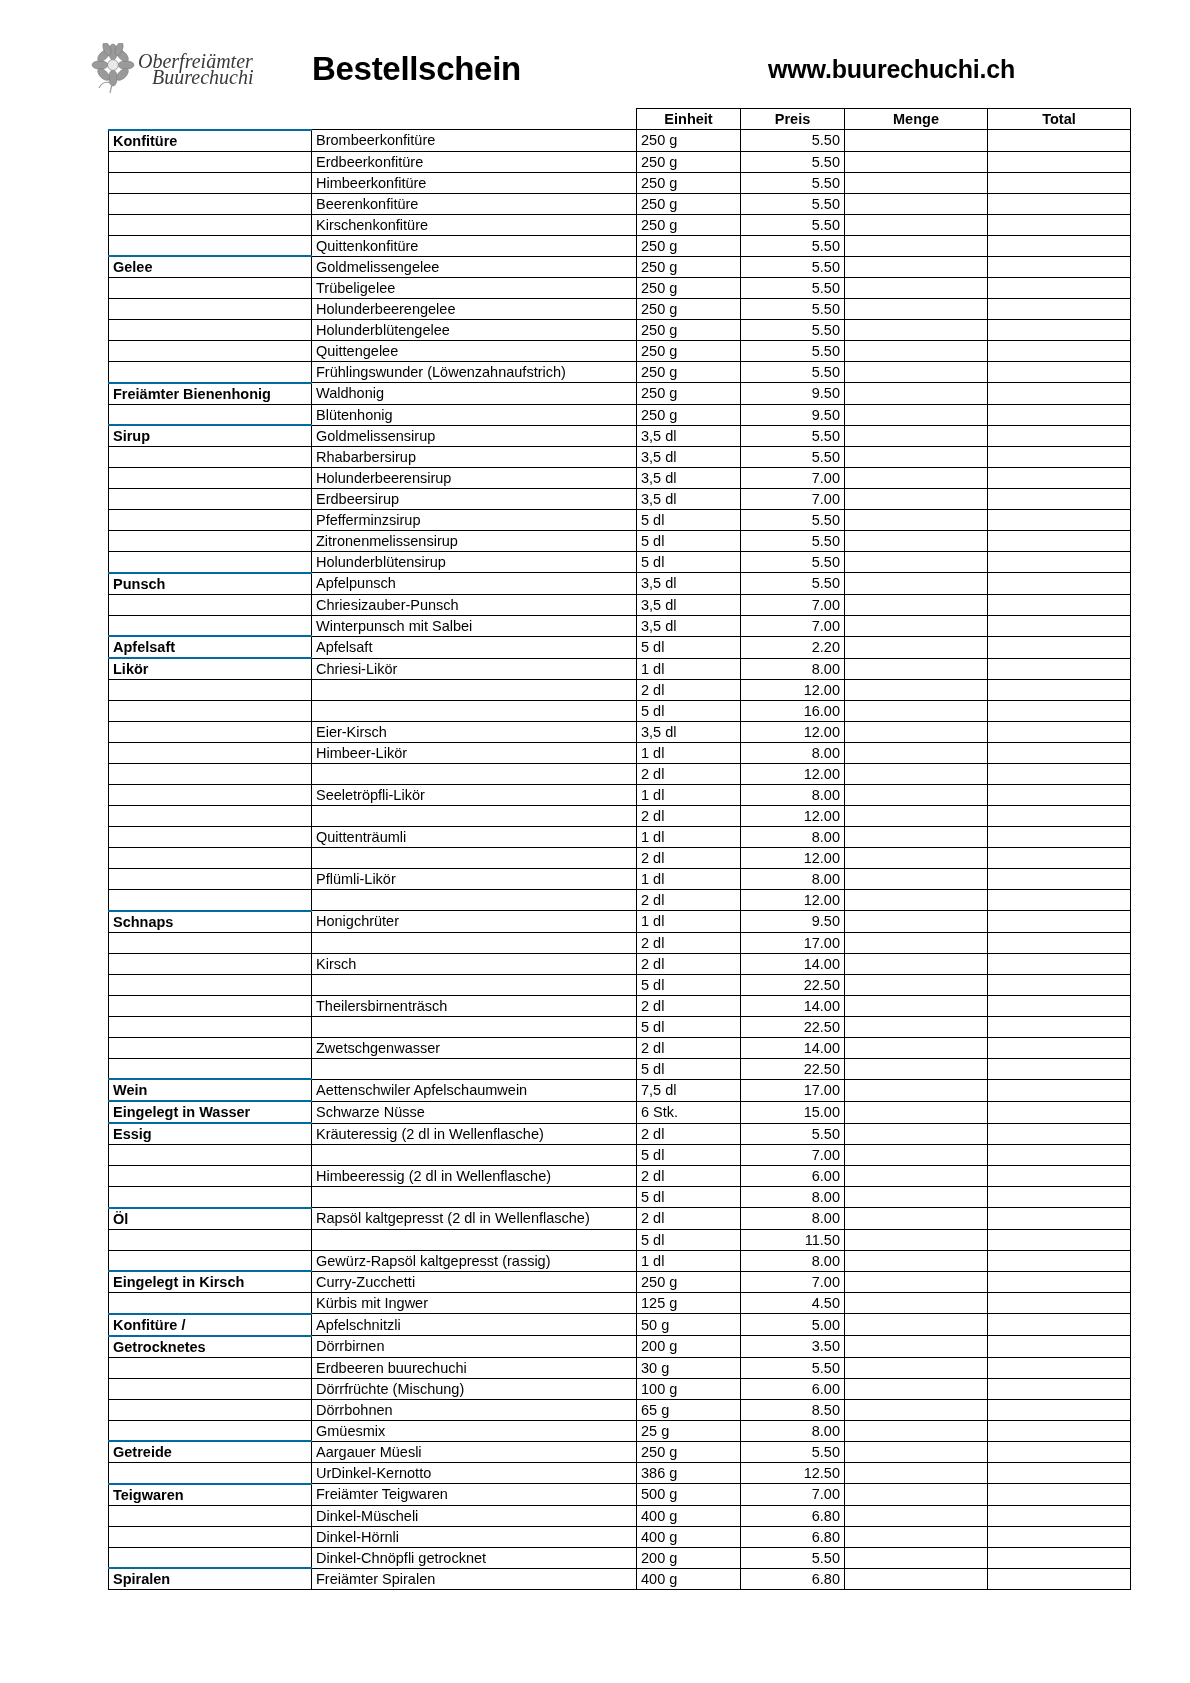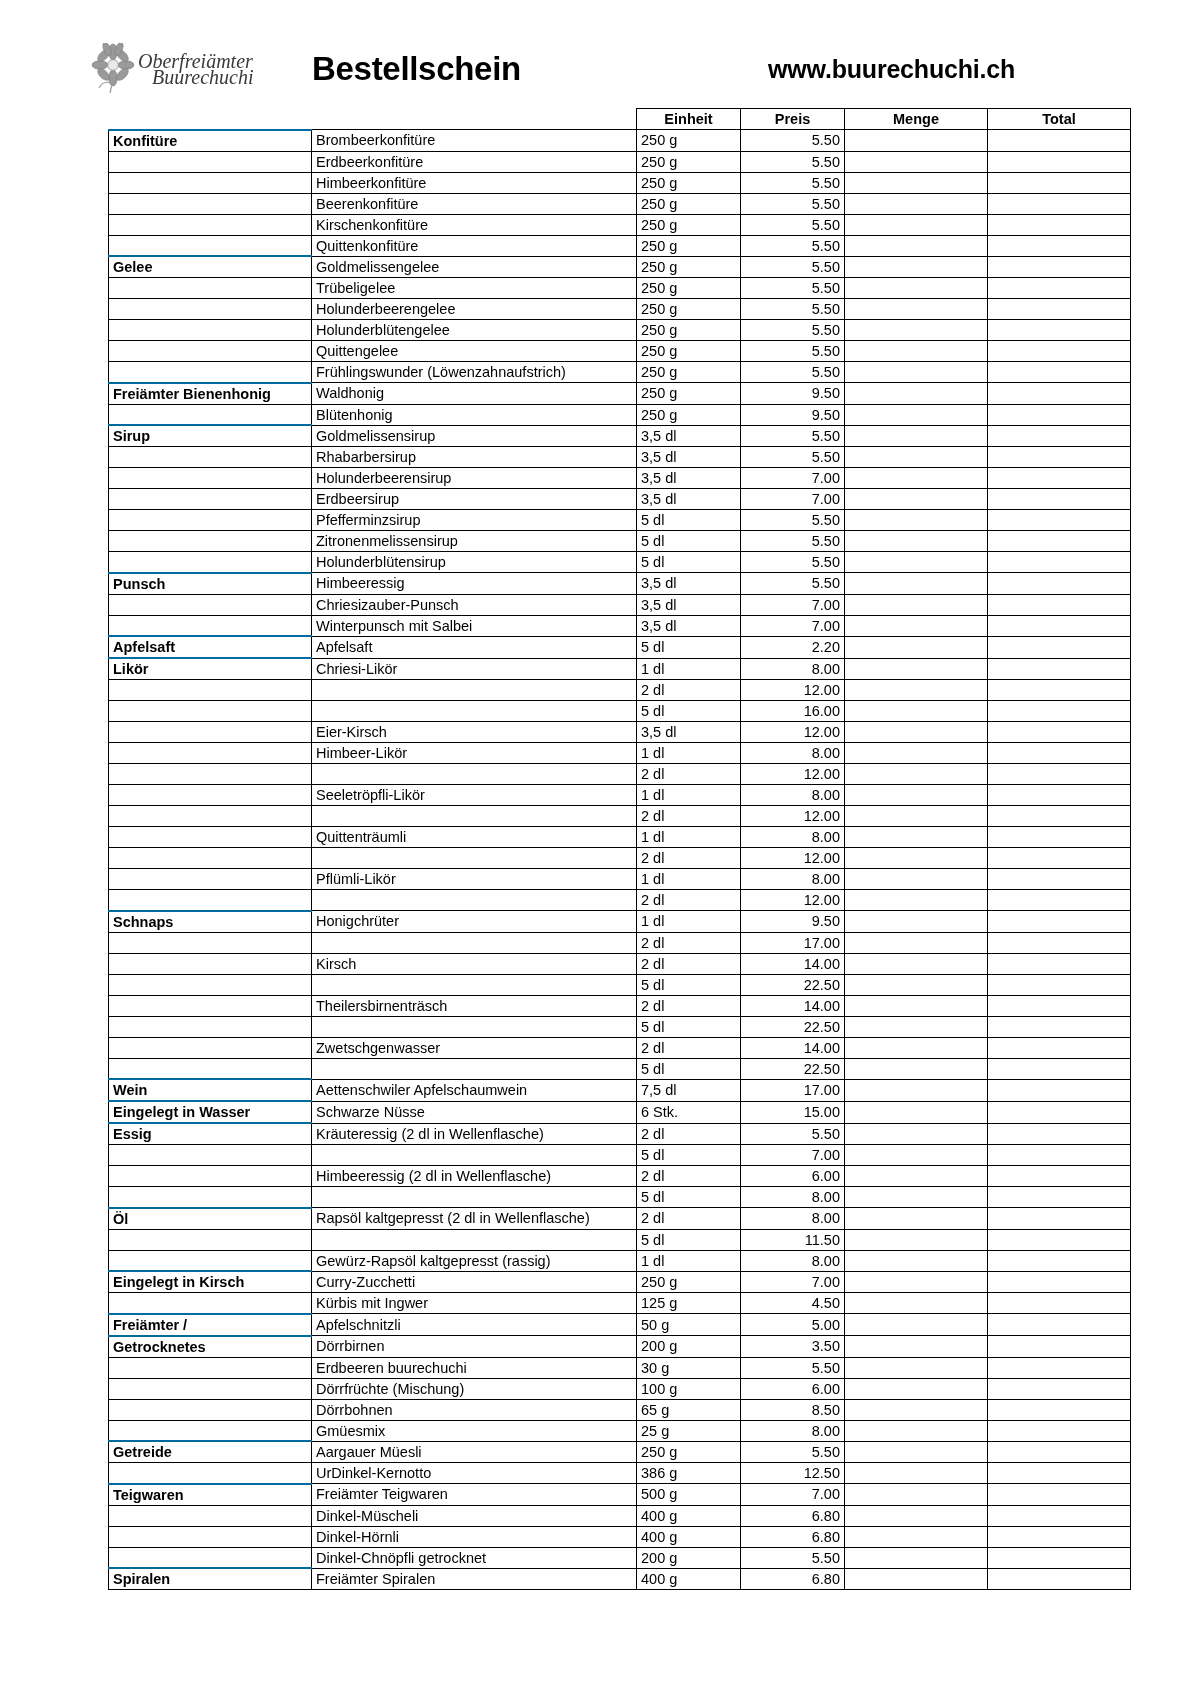--- a/index.html
+++ b/index.html
@@ -328,21 +328,21 @@
         <tr>
           <td class="cat"></td>
           <td class="item">Holunderblütensirup</td>
           <td class="unit">5 dl</td>
           <td class="price">5.50</td>
           <td class="qty"></td>
           <td class="total"></td>
         </tr>
         <tr>
           <td class="cat has-top">Punsch</td>
-          <td class="item">Himbeeressig</td>
+          <td class="item">Apfelpunsch</td>
           <td class="unit">3,5 dl</td>
           <td class="price">5.50</td>
           <td class="qty"></td>
           <td class="total"></td>
         </tr>
         <tr>
           <td class="cat"></td>
           <td class="item">Chriesizauber-Punsch</td>
           <td class="unit">3,5 dl</td>
           <td class="price">7.00</td>
@@ -607,21 +607,21 @@
         </tr>
         <tr>
           <td class="cat"></td>
           <td class="item">Kürbis mit Ingwer</td>
           <td class="unit">125 g</td>
           <td class="price">4.50</td>
           <td class="qty"></td>
           <td class="total"></td>
         </tr>
         <tr>
-          <td class="cat has-top">Freiämter /</td>
+          <td class="cat has-top">Konfitüre /</td>
           <td class="item">Apfelschnitzli</td>
           <td class="unit">50 g</td>
           <td class="price">5.00</td>
           <td class="qty"></td>
           <td class="total"></td>
         </tr>
         <tr>
           <td class="cat has-top">Getrocknetes</td>
           <td class="item">Dörrbirnen</td>
           <td class="unit">200 g</td>

